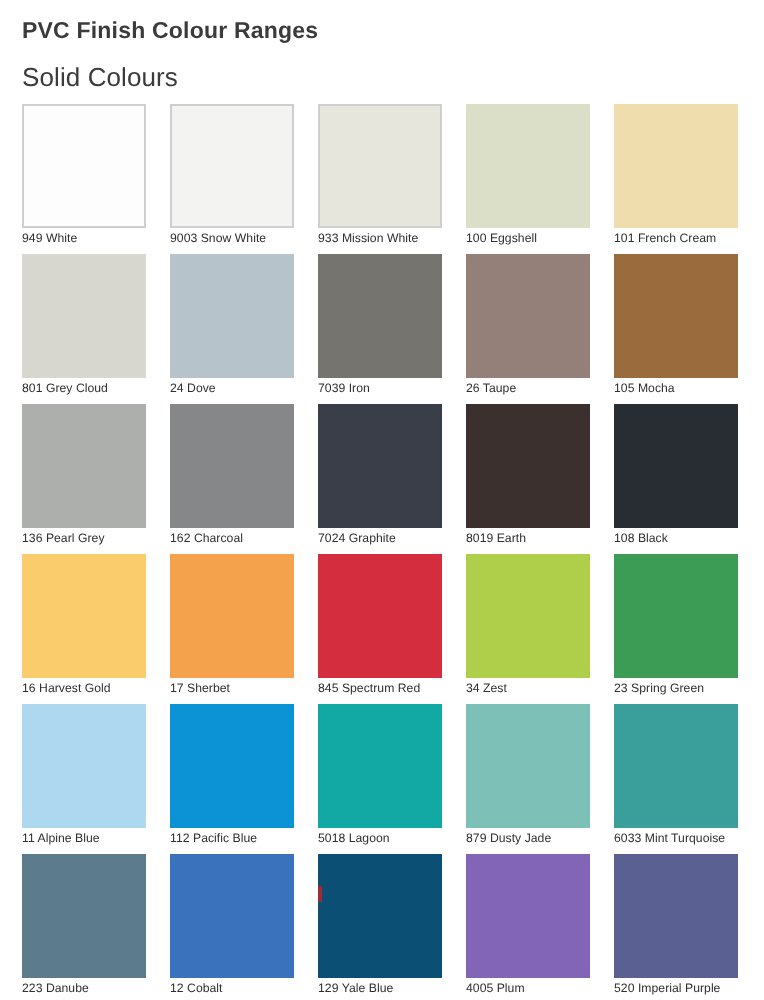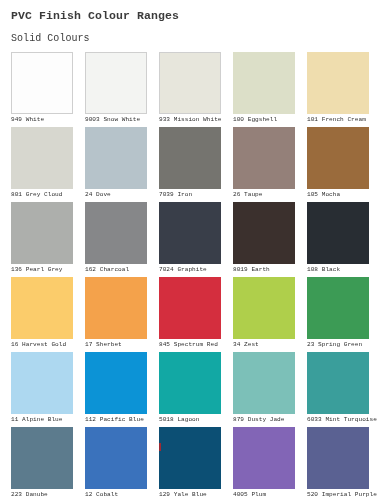--- a/index.html
+++ b/index.html
@@ -11,35 +11,34 @@
     font-family: "Liberation Sans", sans-serif;
     overflow: hidden;
   }
 
   .page {
     position: relative;
     width: 382px;
     height: 371px;
     background: #ffffff;
     padding: 0 0 0 11px;
-    font-family: Liberation Mono, monospace;
   }
 
   
   .page-title {
     font-size: 11.5px;
     font-weight: bold;
     color: #3b3b3b;
     letter-spacing: 0.1px;
     padding-top: 9px;
     line-height: 14px;
   }
 
   .section-title {
-    font-size: 10px;
+    font-size: 13px;
     font-weight: normal;
     color: #3b3b3b;
     padding-top: 11px;
     line-height: 10px;
     letter-spacing: 0.05px;
   }
 
   
   .swatch-grid {
     margin-top: 8px;

